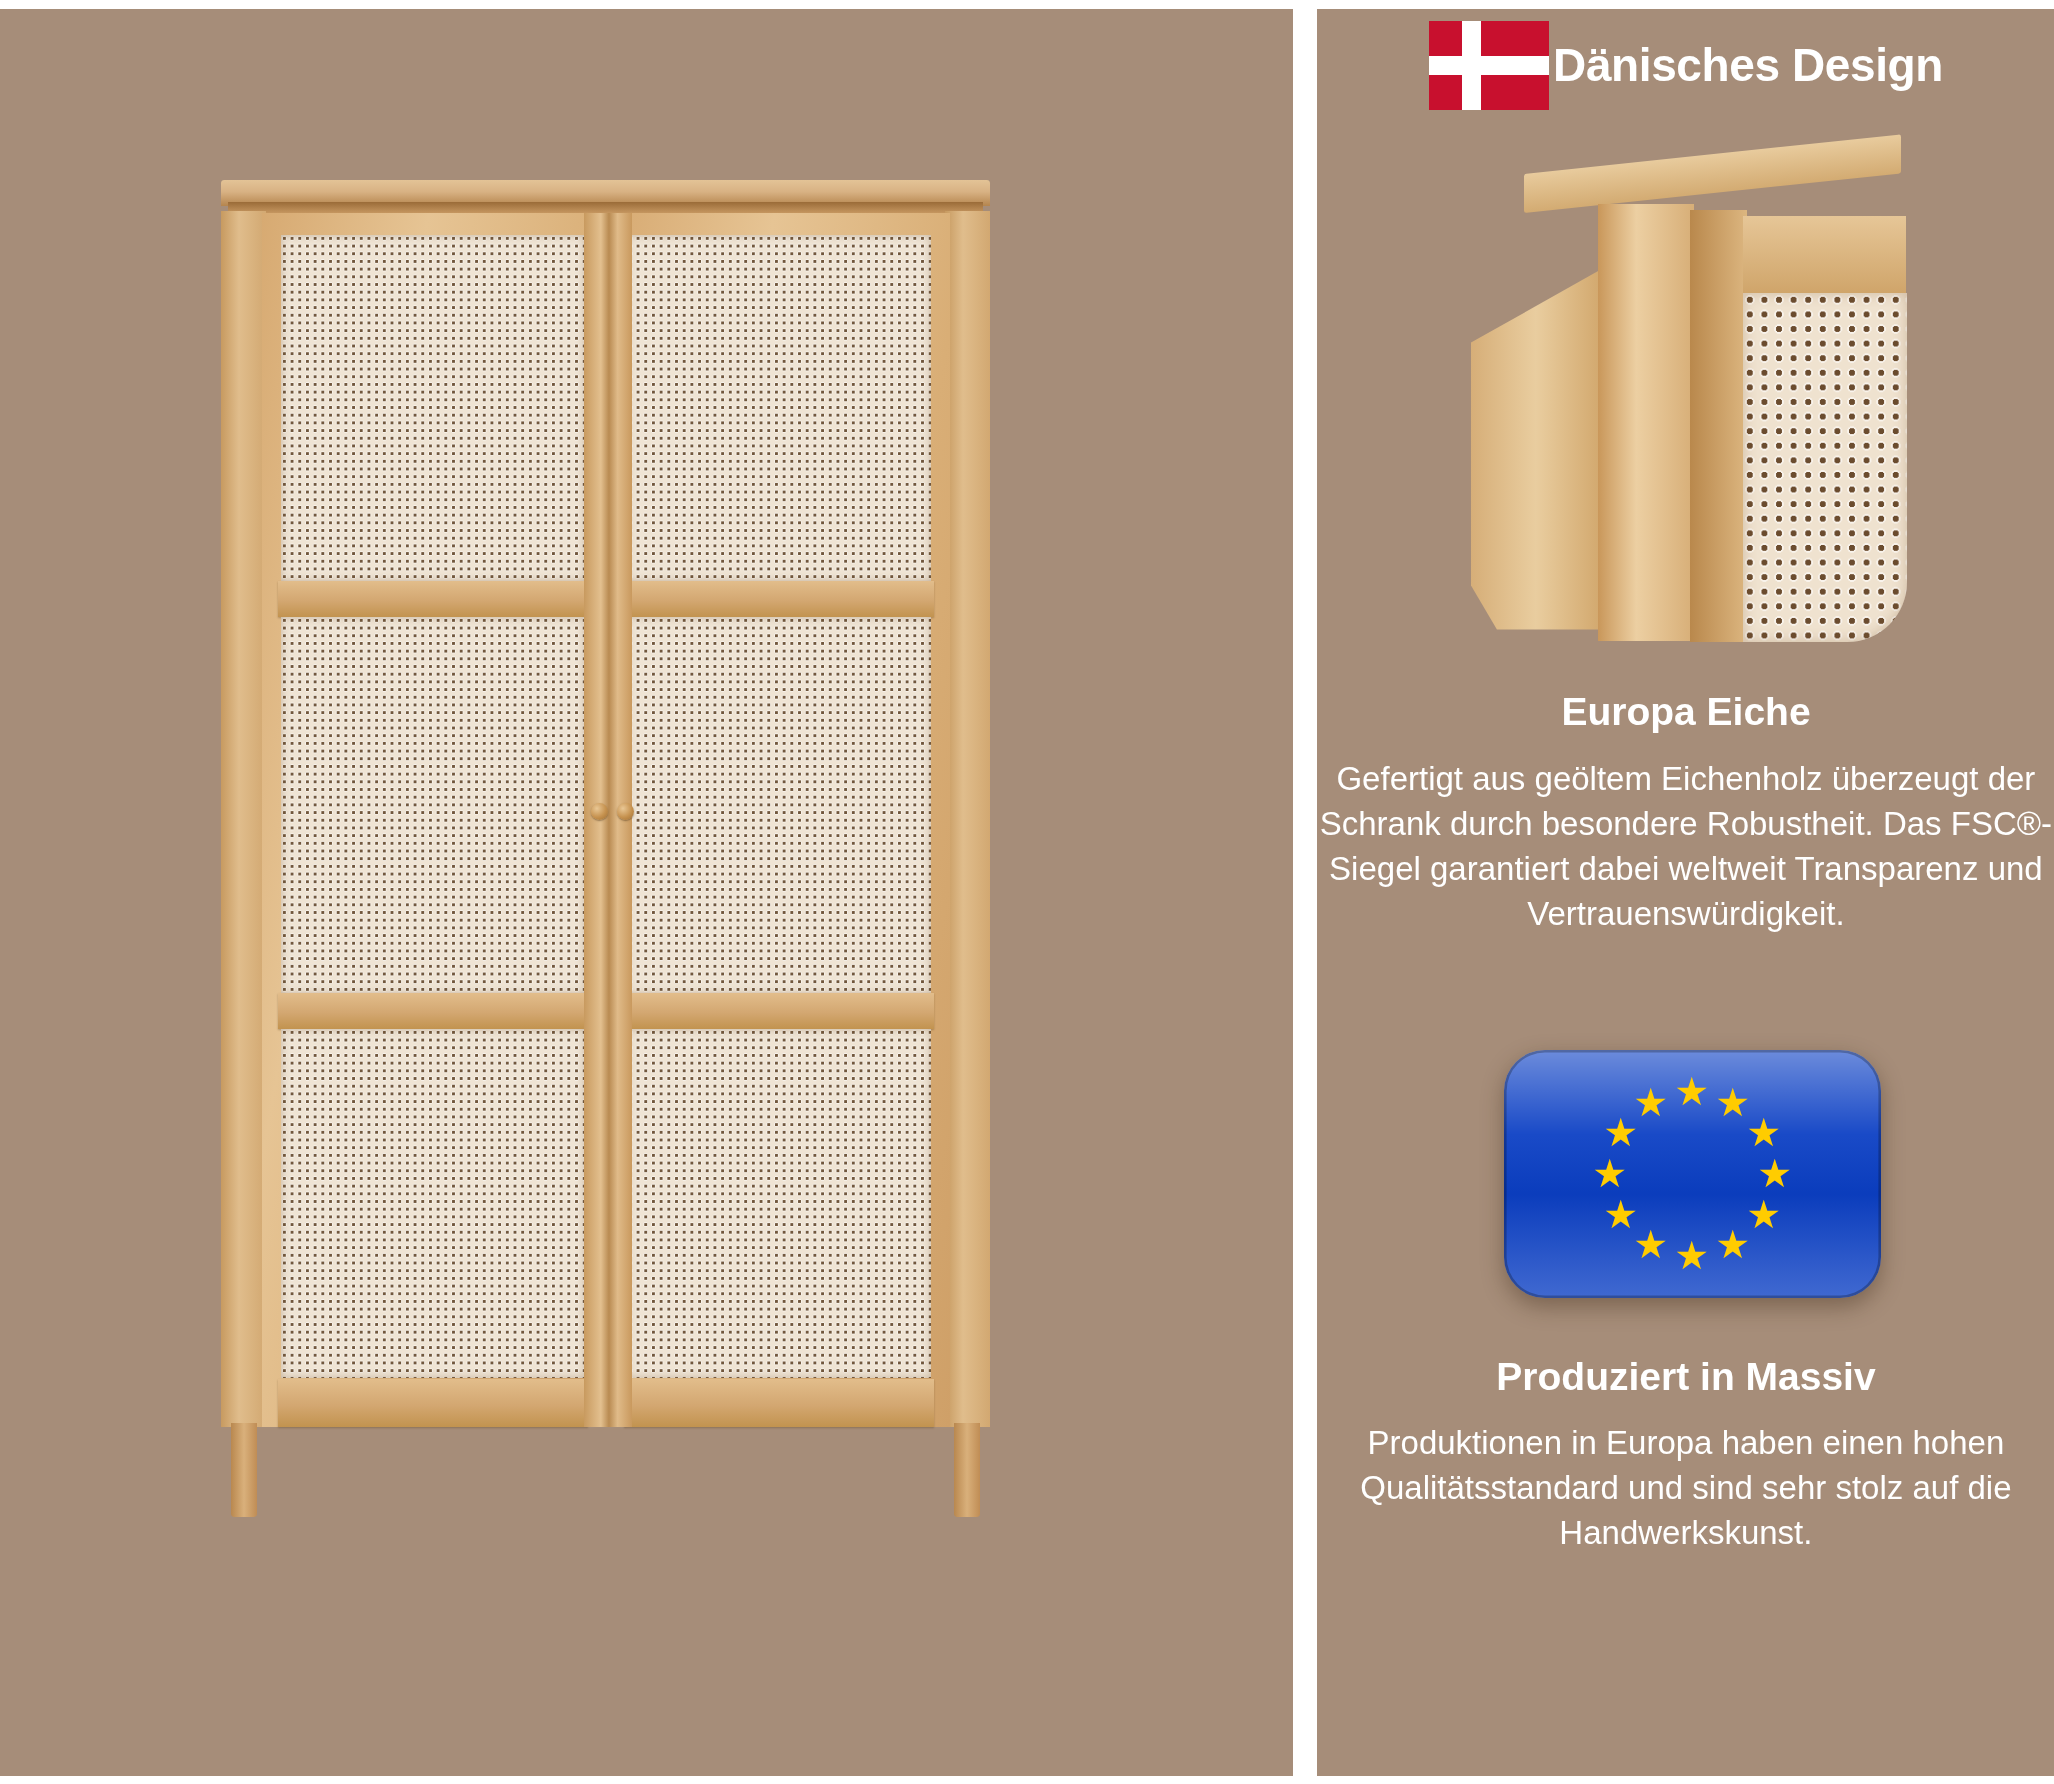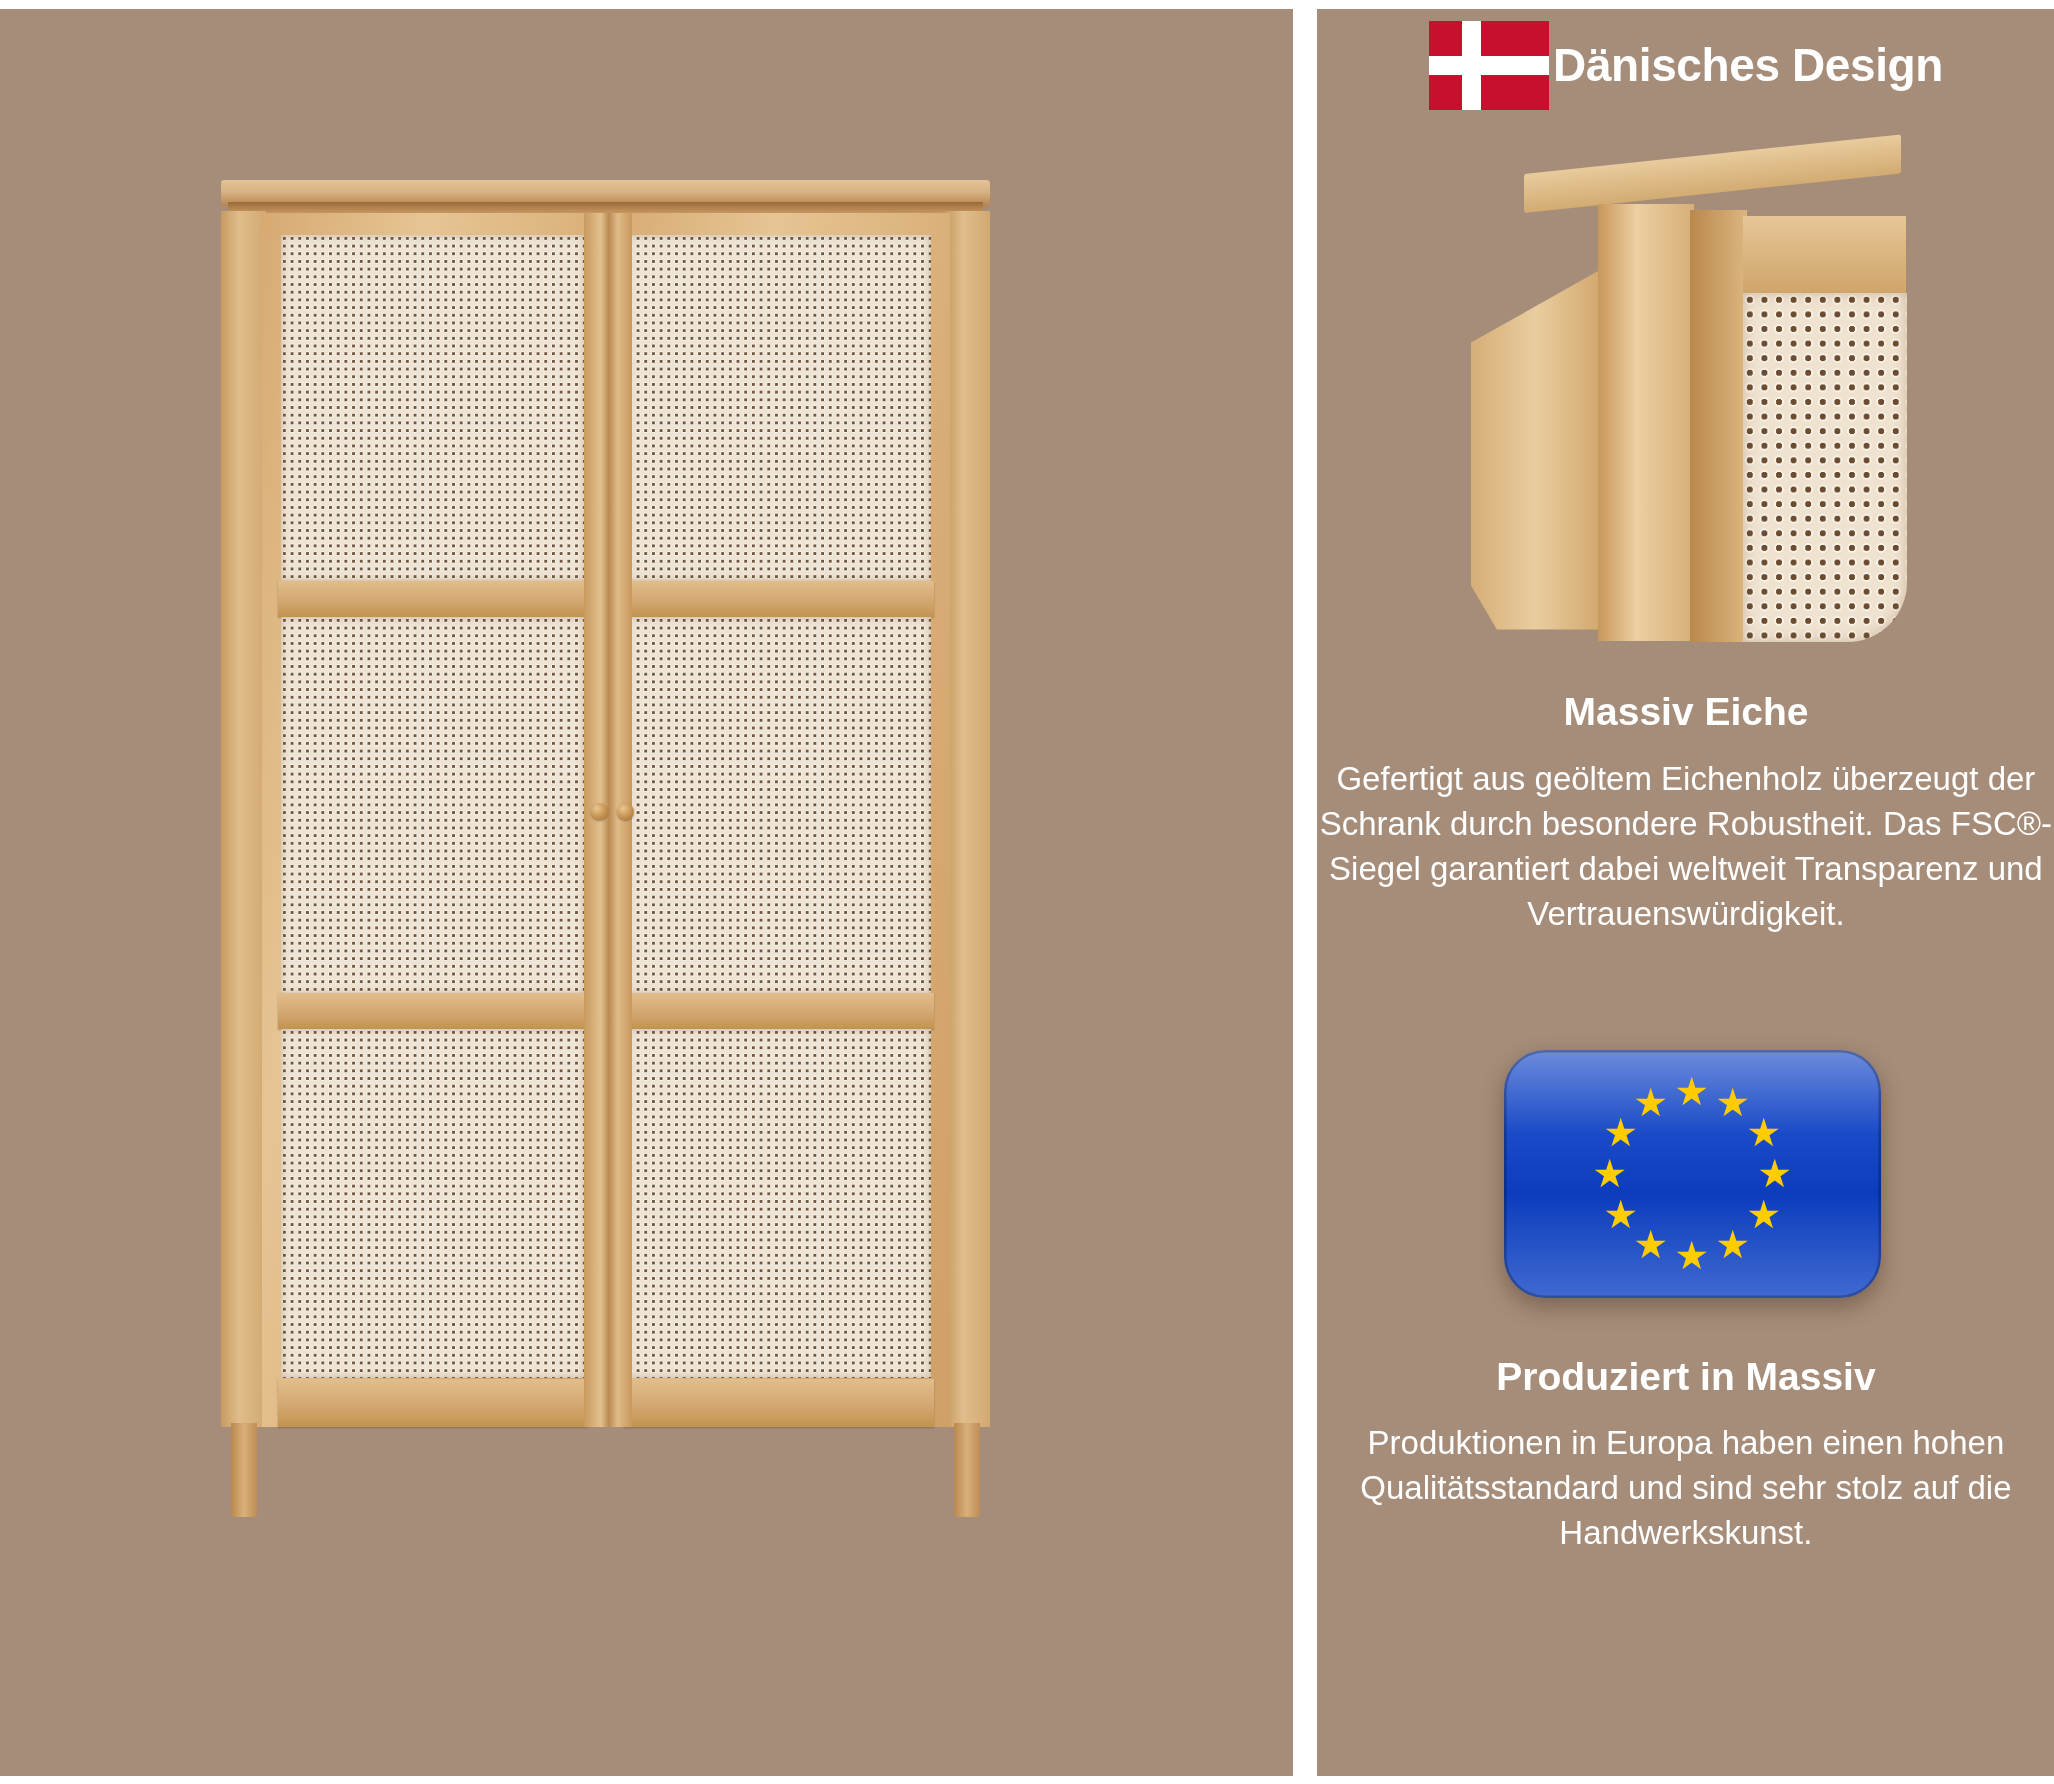--- a/index.html
+++ b/index.html
@@ -232,21 +232,21 @@
 
     <div class="corner-photo">
       <div class="cp-top"></div>
       <div class="cp-left"></div>
       <div class="cp-stile"></div>
       <div class="cp-stile2"></div>
       <div class="cp-rail"></div>
       <div class="cp-cane"></div>
     </div>
 
-    <div class="feat-title" id="eiche-title">Massiv Eiche</div>
+    <div class="feat-title" id="eiche-title">Europa Eiche</div>
     <div class="feat-body" id="eiche-body">Gefertigt aus geöltem Eichenholz überzeugt der Schrank durch besondere Robustheit. Das FSC®-Siegel garantiert dabei weltweit Transparenz und Vertrauenswürdigkeit.</div>
 
     <div class="eu-badge" id="eu-badge">
         <div class="eu-star" style="left: 188px; top: 42px; color: rgb(255, 204, 0);">★</div>
         <div class="eu-star" style="left: 229px; top: 53px; color: rgb(255, 204, 0);">★</div>
         <div class="eu-star" style="left: 260px; top: 83px; color: rgb(255, 204, 0);">★</div>
         <div class="eu-star" style="left: 271px; top: 124px; color: rgb(255, 204, 0);">★</div>
         <div class="eu-star" style="left: 260px; top: 165px; color: rgb(255, 204, 0);">★</div>
         <div class="eu-star" style="left: 229px; top: 195px; color: rgb(255, 204, 0);">★</div>
         <div class="eu-star" style="left: 188px; top: 206px; color: rgb(255, 204, 0);">★</div>

